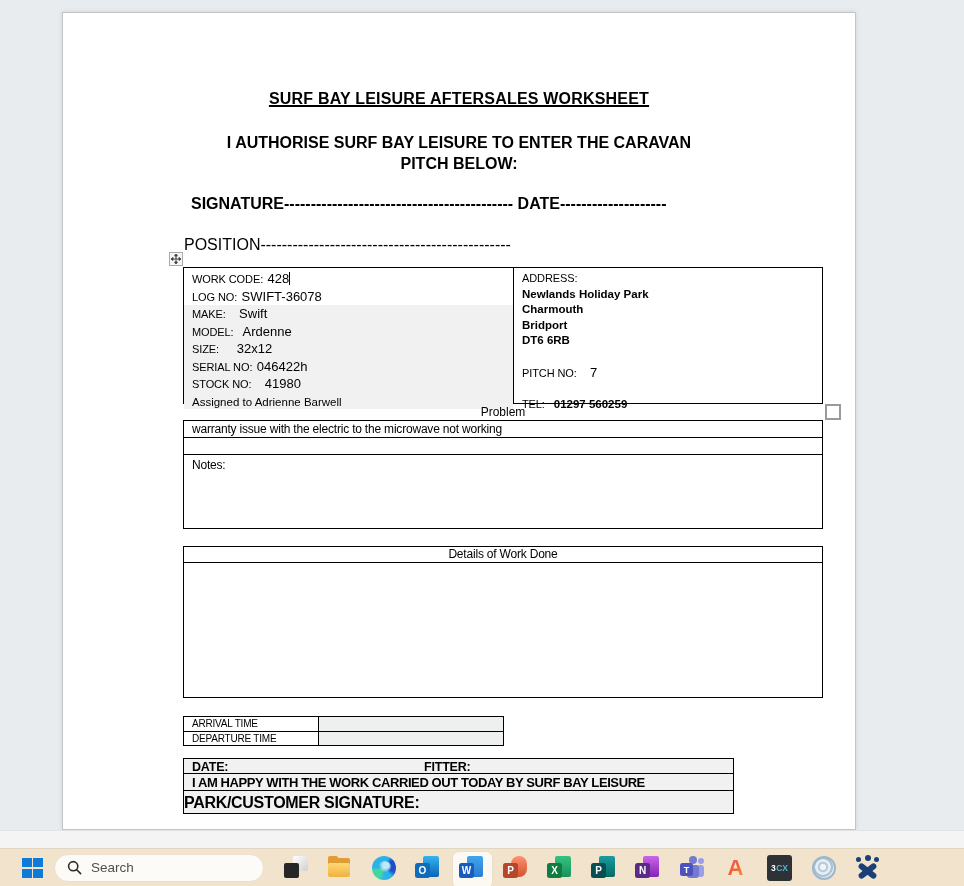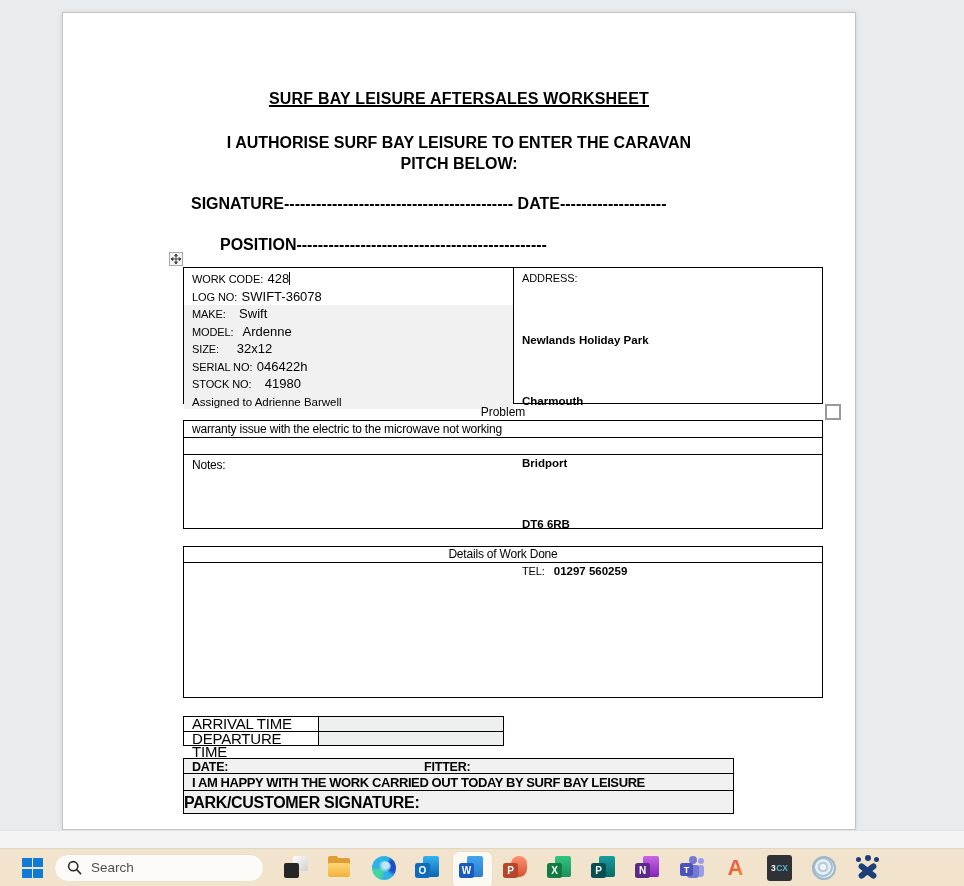--- a/index.html
+++ b/index.html
@@ -9,59 +9,59 @@
 
   
   .page { position:absolute; left:62px; top:12px; width:794px; height:818px;
           background:#ffffff; border:1px solid #c4c4c4; box-shadow:0 0 5px rgba(0,0,0,0.10); }
   .page * { color:#000; }
   .center { text-align:center; }
   .doc-title { position:absolute; left:0; top:77px; width:100%; font-size:16px; font-weight:bold;
                text-decoration:underline; text-decoration-thickness:2px; letter-spacing:0.2px; }
   .auth { position:absolute; left:0; top:119px; width:100%; font-size:16px; font-weight:bold; line-height:21px; }
   .sig-line { position:absolute; left:128px; top:182px; font-size:16px; font-weight:bold; }
-  .pos-line { position:absolute; left:121px; top:223px; font-size:16px; font-weight:bold;margin-left:36px; }
+  .pos-line { position:absolute; left:121px; top:223px; font-size:16px; font-weight:normal; }
 
   .move-handle { position:absolute; left:106px; top:239px; width:14px; height:14px;
                  background:#f5f5f5; border:1px solid #a9a9a9; display:flex; align-items:center; justify-content:center; }
   .resize-handle { position:absolute; left:762px; top:391px; width:16px; height:16px;
                    background:#fff; border:2px solid #9a9a9a; }
 
   
   .info-table { position:absolute; left:120px; top:254px; width:640px; height:137px;
                 border:1px solid #000; display:flex; }
   .info-left  { width:330px; border-right:1px solid #000; display:flex; flex-direction:column; }
   .info-right { flex:1; padding:3px 0 0 8px; }
   .iw { padding:2px 0 0 8px; }
   .gray-band { background:#f1f1f1; flex:1; padding-left:8px; }
   .irow { line-height:15.5px; white-space:nowrap; }
   .lbl { font-size:11px; letter-spacing:-0.1px; }
   .val { font-size:13px; }
   .small-note { font-size:11.5px; line-height:14px; padding-top:2px; }
-  .addr-b { font-size:11.5px; font-weight:bold; line-height:15.5px;margin-top:46px; }
+  .addr-b { font-size:11.5px; font-weight:bold; line-height:15.5px; }
   .caret { display:inline-block; width:1px; height:13px; background:#000; vertical-align:-2px; }
   .sp6 { height:15px; } .sp7 { height:14px; }
 
   
   .problem-label { position:absolute; left:120px; top:392px; width:640px; font-size:12px; line-height:15px; }
   .warr-table { position:absolute; left:120px; top:407px; width:640px; border:1px solid #000; }
   .warr-row1 { height:17px; border-bottom:1px solid #000; font-size:12px; letter-spacing:-0.2px; padding:1px 0 0 8px; }
   .warr-row2 { height:17px; border-bottom:1px solid #000; }
   .warr-notes { height:73px; font-size:12px; letter-spacing:-0.2px; padding:3px 0 0 8px; }
 
   
   .details-table { position:absolute; left:120px; top:533px; width:640px; border:1px solid #000; }
   .details-head { height:16px; border-bottom:1px solid #000; font-size:12px; letter-spacing:-0.2px; text-align:center; line-height:15px; }
   .details-body { height:134px; }
 
   
   .time-table { position:absolute; left:120px; top:703px; width:321px; border:1px solid #000; }
   .time-row { display:flex; height:14px; }
   .time-row + .time-row { border-top:1px solid #000; }
-  .time-c1 { width:135px; border-right:1px solid #000; font-size:15px; letter-spacing:-0.2px; padding-left:8px; line-height:13px; }
+  .time-c1 { width:135px; border-right:1px solid #000; font-size:10px; letter-spacing:-0.2px; padding-left:8px; line-height:13px; }
   .time-c2 { flex:1; background:#eef0ef; }
 
   
   .foot-table { position:absolute; left:120px; top:745px; width:551px; border:1px solid #000; background:#f1f1f1; }
   .foot-r1 { position:relative; height:15px; border-bottom:1px solid #000; font-size:12.5px; font-weight:bold; letter-spacing:-0.2px; line-height:14px; }
   .foot-r1 .d { position:absolute; left:8px; top:1px; }
   .foot-r1 .f { position:absolute; left:240px; top:1px; }
   .foot-r2 { height:17px; border-bottom:1px solid #000; font-size:13px; font-weight:bold; letter-spacing:-0.4px; padding:1px 0 0 8px; line-height:15px; }
   .foot-r3 { height:22px; font-size:16px; font-weight:bold; letter-spacing:-0.3px; padding:2px 0 0 0; line-height:19px; }
 
@@ -186,20 +186,21 @@
           <div class="small-note">Assigned to Adrienne Barwell</div>
         </div>
       </div>
       <div class="info-right">
         <div class="irow lbl">ADDRESS:</div>
         <div class="addr-b">Newlands Holiday Park</div>
         <div class="addr-b">Charmouth</div>
         <div class="addr-b">Bridport</div>
         <div class="addr-b">DT6 6RB</div>
         <div class="sp6"></div>
+        <div class="irow"><span class="lbl">PITCH NO:</span>&nbsp;&nbsp; <span class="val">7</span></div>
         <div class="sp7"></div>
         <div class="irow"><span class="lbl">TEL:</span>&nbsp; <span class="addr-b">01297 560259</span></div>
       </div>
     </div>
 
     <div class="problem-label center">Problem</div>
     <div class="resize-handle"></div>
 
     <div class="warr-table">
       <div class="warr-row1">warranty issue with the electric to the microwave not working</div>

